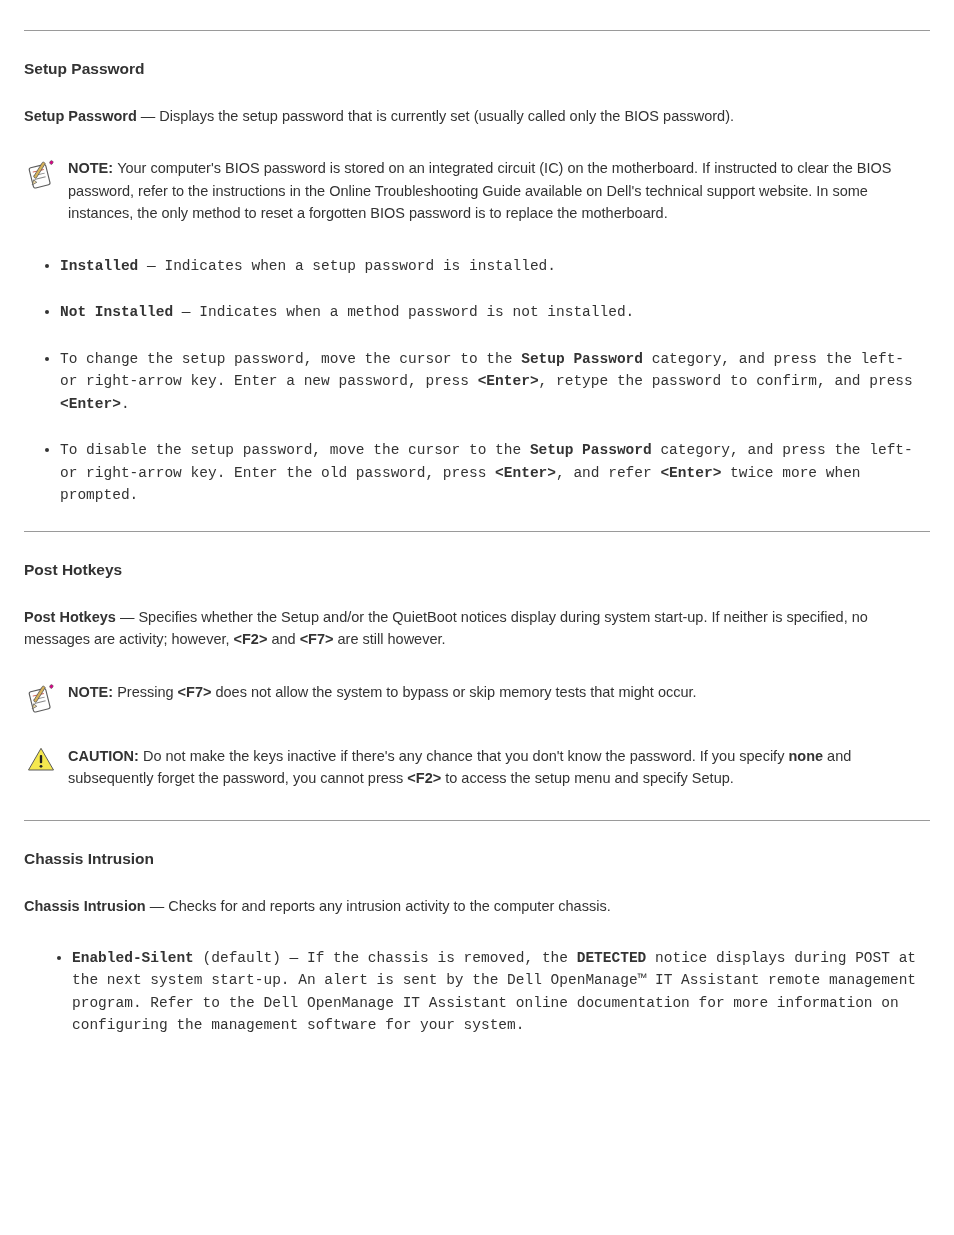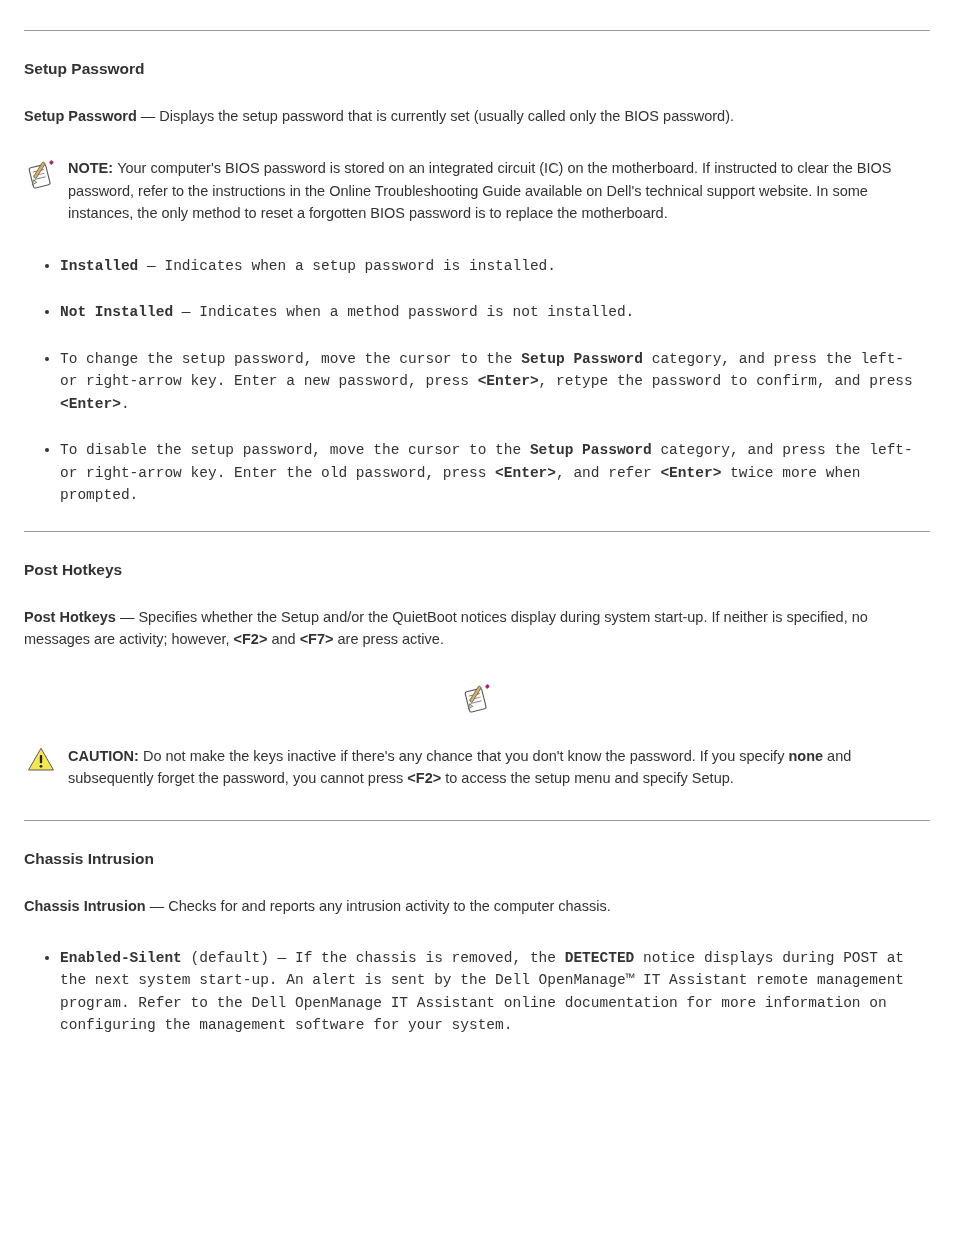--- a/index.html
+++ b/index.html
@@ -23,35 +23,34 @@
       font-weight: 700;
       margin: 0 0 24px;
       color: #333;
     }
     .para { margin: 4px 0 30px; }
     .note-row, .caution-row {
       display: flex;
       align-items: flex-start;
       gap: 10px;
       margin: 0 0 30px;
-      justify-content: center;
     }
     .note-row .text, .caution-row .text { flex: 1; }
     .bold { font-weight: 700; }
     .key { font-weight: 700; }
     ul.sub {
       margin: 0 0 22px;
       padding-left: 36px;
       list-style: disc;
       font-family: Liberation Mono, monospace;
     }
     ul.sub > li {
       margin: 24px 0;
     }
-    ul.sub.tight > li { margin: 22px 0; }
+    ul.sub.tight > li { margin: 22px 12px; }
     
     .icon-box {
       flex: 0 0 auto;
       width: 34px;
       height: 34px;
       display: flex;
       align-items: flex-start;
       justify-content: center;
     }
   </style>
@@ -100,38 +99,41 @@
   <li>
     <span>To disable the setup password, move the cursor to the </span><span class="key">Setup Password</span><span> category, and press the left- or right-arrow key. Enter the old password, press </span><span class="key">&lt;Enter&gt;</span><span>, and refer </span><span class="key">&lt;Enter&gt;</span><span> twice more when prompted.</span>
   </li>
 </ul>
 
 <hr>
 
 <h3>Post Hotkeys</h3>
 
 <p class="para">
-  <span class="bold">Post Hotkeys</span><span> — Specifies whether the Setup and/or the QuietBoot notices display during system start-up. If neither is specified, no messages are activity; however, </span><span class="key">&lt;F2&gt;</span><span> and </span><span class="key">&lt;F7&gt;</span><span> are press active.</span>
+  <span class="bold">Post Hotkeys</span><span> — Specifies whether the Setup and/or the QuietBoot notices display during system start-up. If neither is specified, no messages are activity; however, </span><span class="key">&lt;F2&gt;</span><span> and </span><span class="key">&lt;F7&gt;</span><span> are still however.</span>
 </p>
 
 <div class="note-row">
   <div class="icon-box">
     <svg viewBox="0 0 36 36" width="34" height="34">
       <g transform="rotate(-14 18 18)">
         <rect x="7" y="9" width="18" height="22" rx="2" fill="#fefefe" stroke="#5b5b5b" stroke-width="1.2"></rect>
         <line x1="10" y1="14" x2="22" y2="14" stroke="#c54" stroke-width="1"></line>
         <line x1="10" y1="18" x2="22" y2="18" stroke="#888" stroke-width="1"></line>
         <line x1="10" y1="22" x2="22" y2="22" stroke="#888" stroke-width="1"></line>
       </g>
       <g>
         <rect x="20" y="5" width="3.2" height="19" rx="1" transform="rotate(32 20 5)" fill="#d7b25a" stroke="#5b5b5b" stroke-width="0.8"></rect>
         <polygon points="10.2,24.2 8.7,29.5 13.5,26.8" fill="#efd9a3" stroke="#5b5b5b" stroke-width="0.8"></polygon>
         <rect x="28.6" y="3.4" width="3.2" height="3.6" rx="1" transform="rotate(32 28.6 3.4)" fill="#d08" stroke="#5b5b5b" stroke-width="0.6"></rect>
       </g>
     </svg>
+  </div>
+  <div class="text">
+    <span class="bold">NOTE: </span><span>Pressing </span><span class="key">&lt;F7&gt;</span><span> does not allow the system to bypass or skip memory tests that might occur.</span>
   </div>
 </div>
 
 <div class="caution-row">
   <div class="icon-box">
     <svg viewBox="0 0 36 36" width="34" height="30">
       <polygon points="18,4 33,30 3,30" fill="#f5e84f" stroke="#5b5b5b" stroke-width="1.2"></polygon>
       <rect x="16.6" y="12" width="2.8" height="10" rx="1.2" fill="#222"></rect>
       <circle cx="18" cy="25.6" r="1.7" fill="#222"></circle>
     </svg>

